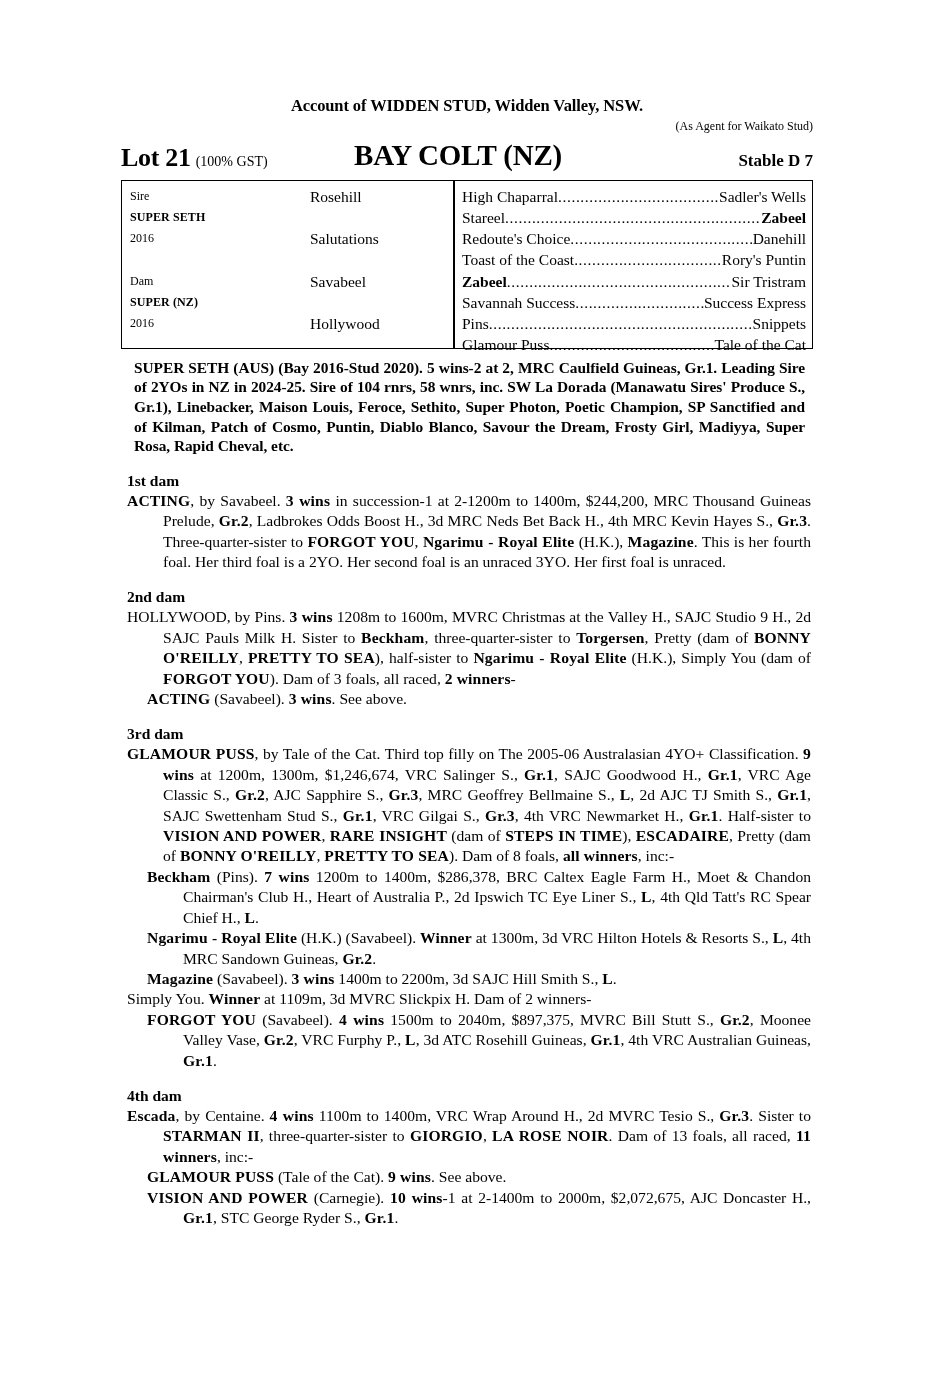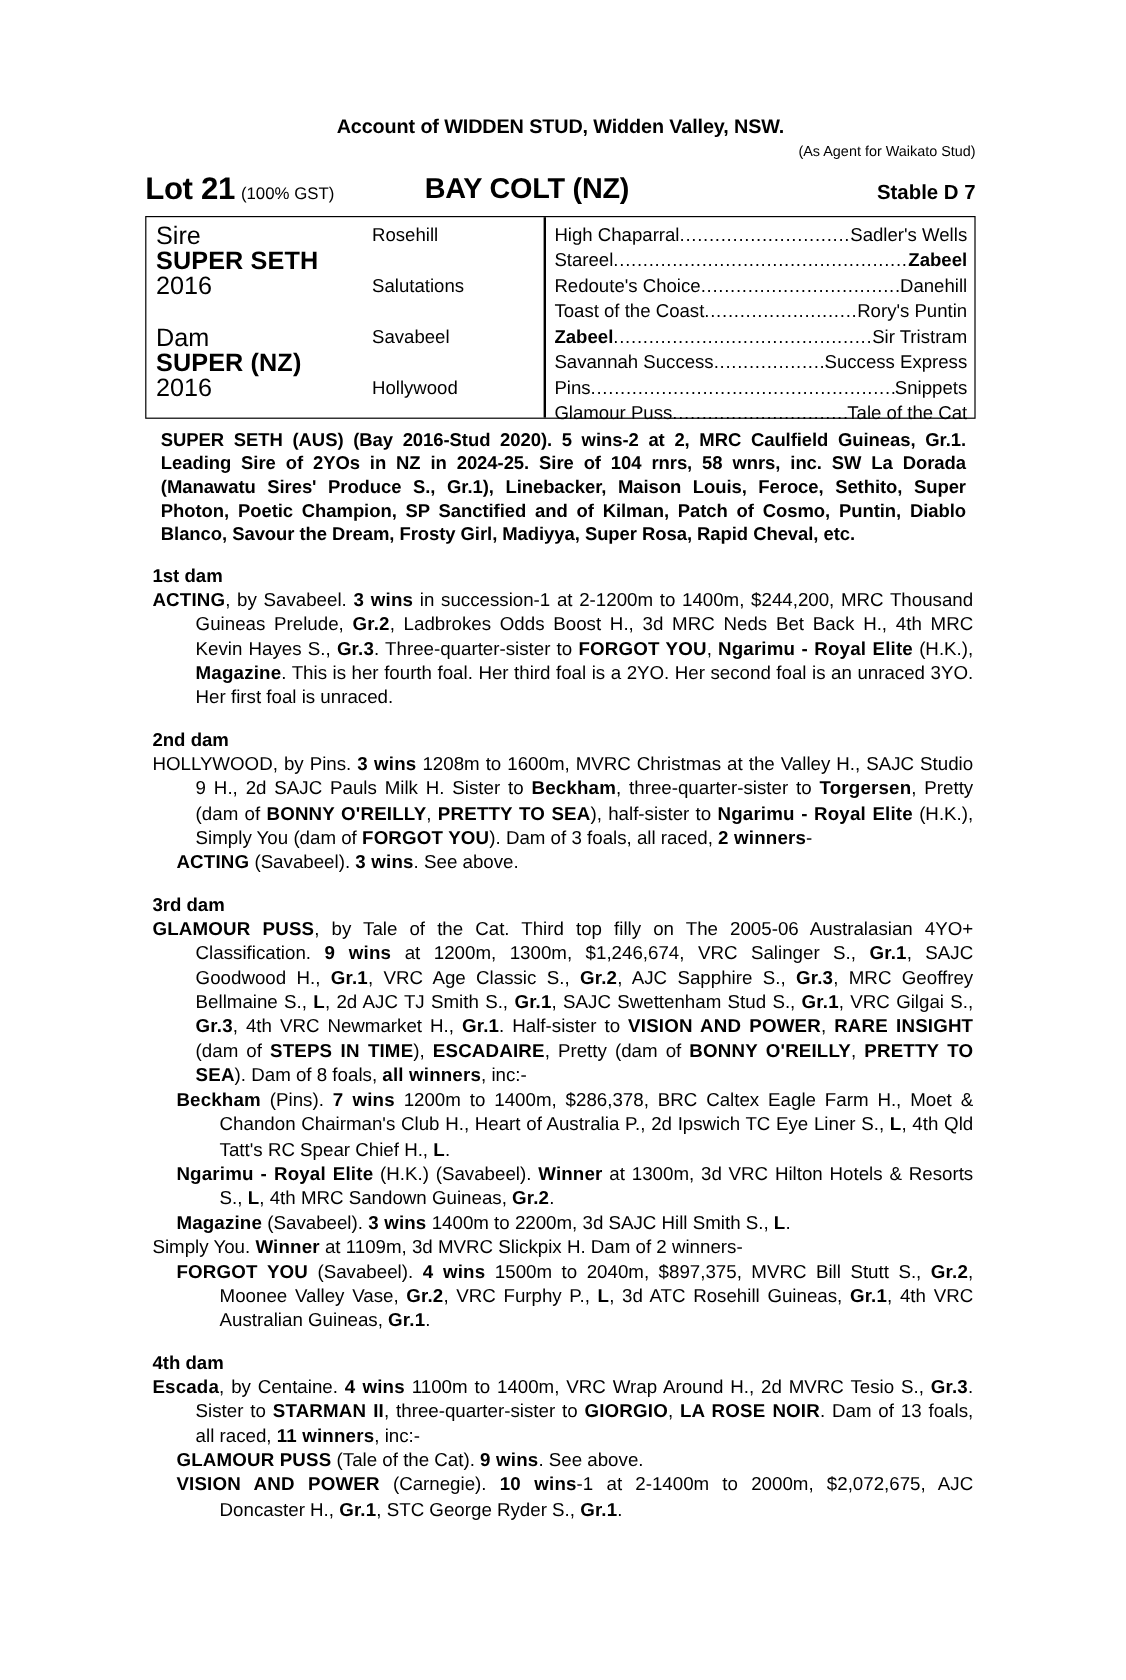--- a/index.html
+++ b/index.html
@@ -13,20 +13,21 @@
     font-family: "Liberation Sans", sans-serif;
     color: #000000;
     -webkit-font-smoothing: antialiased;
   }
   .page {
     position: relative;
     width: 938px;
     height: 1004px;
     box-sizing: border-box;
     padding: 0;
+    font-family: Liberation Serif, serif;
   }
   .sheet {
     position: absolute;
     left: 121px;
     top: 96px;
     width: 692px;
   }
 
   
   .acct-line {
@@ -61,21 +62,21 @@
   }
   .lot-gst {
     font-size: 14px;
     margin-left: 5px;
   }
   .lot-center {
     position: absolute;
     left: 233px;
     bottom: 1px;
     font-weight: bold;
-    font-size: 24px;
+    font-size: 29px;
     letter-spacing: -0.2px;
     white-space: nowrap;
   }
   .lot-right {
     position: absolute;
     right: 0;
     bottom: 2px;
     font-weight: bold;
     font-size: 17px;
     white-space: nowrap;
@@ -112,21 +113,21 @@
     top: 0;
     bottom: 0;
     width: 1.6px;
     background: #000;
   }
   .ped-col1 {
     position: absolute;
     left: 8px;
     top: 5px;
     width: 180px;
-    font-size: 21px;
+    font-size: 12px;
     line-height: 21.2px;
   }
   .ped-col2 {
     position: absolute;
     left: 188px;
     top: 5px;
     width: 140px;
     font-size: 15.5px;
     line-height: 21.2px;
   }

